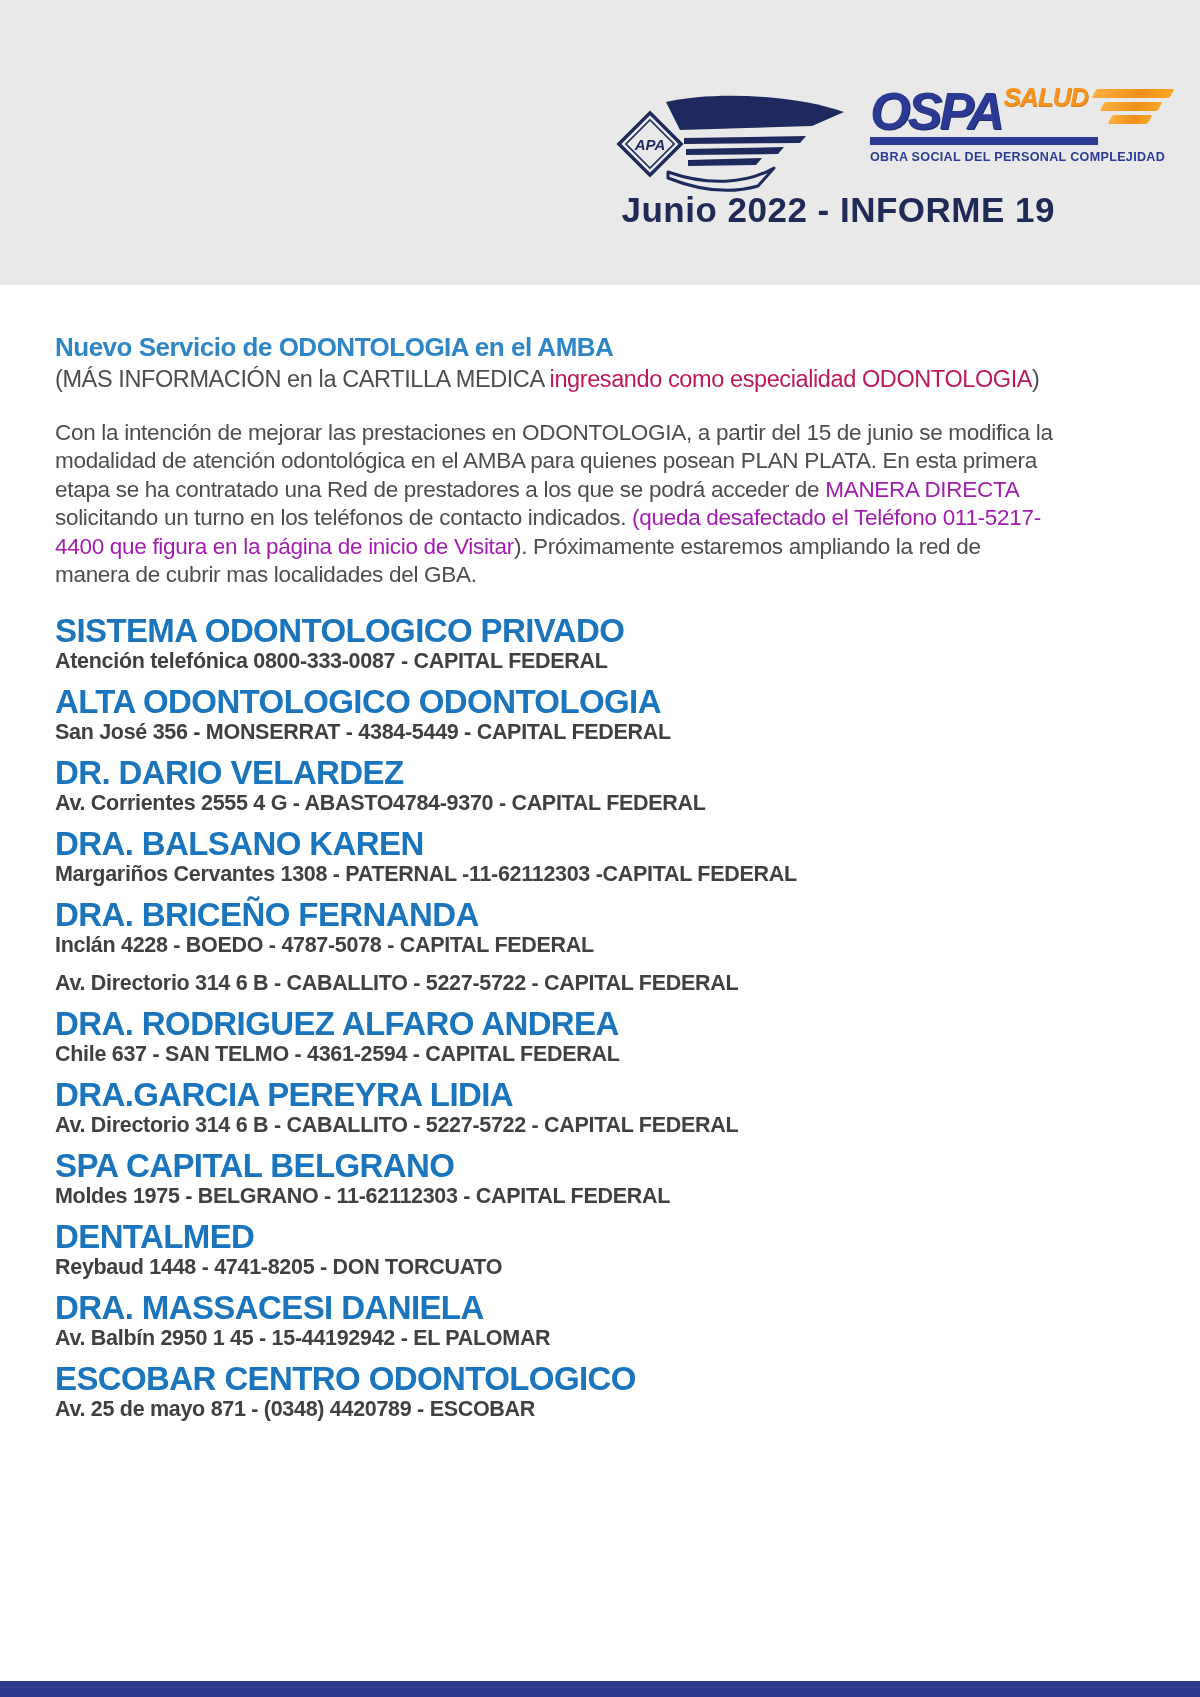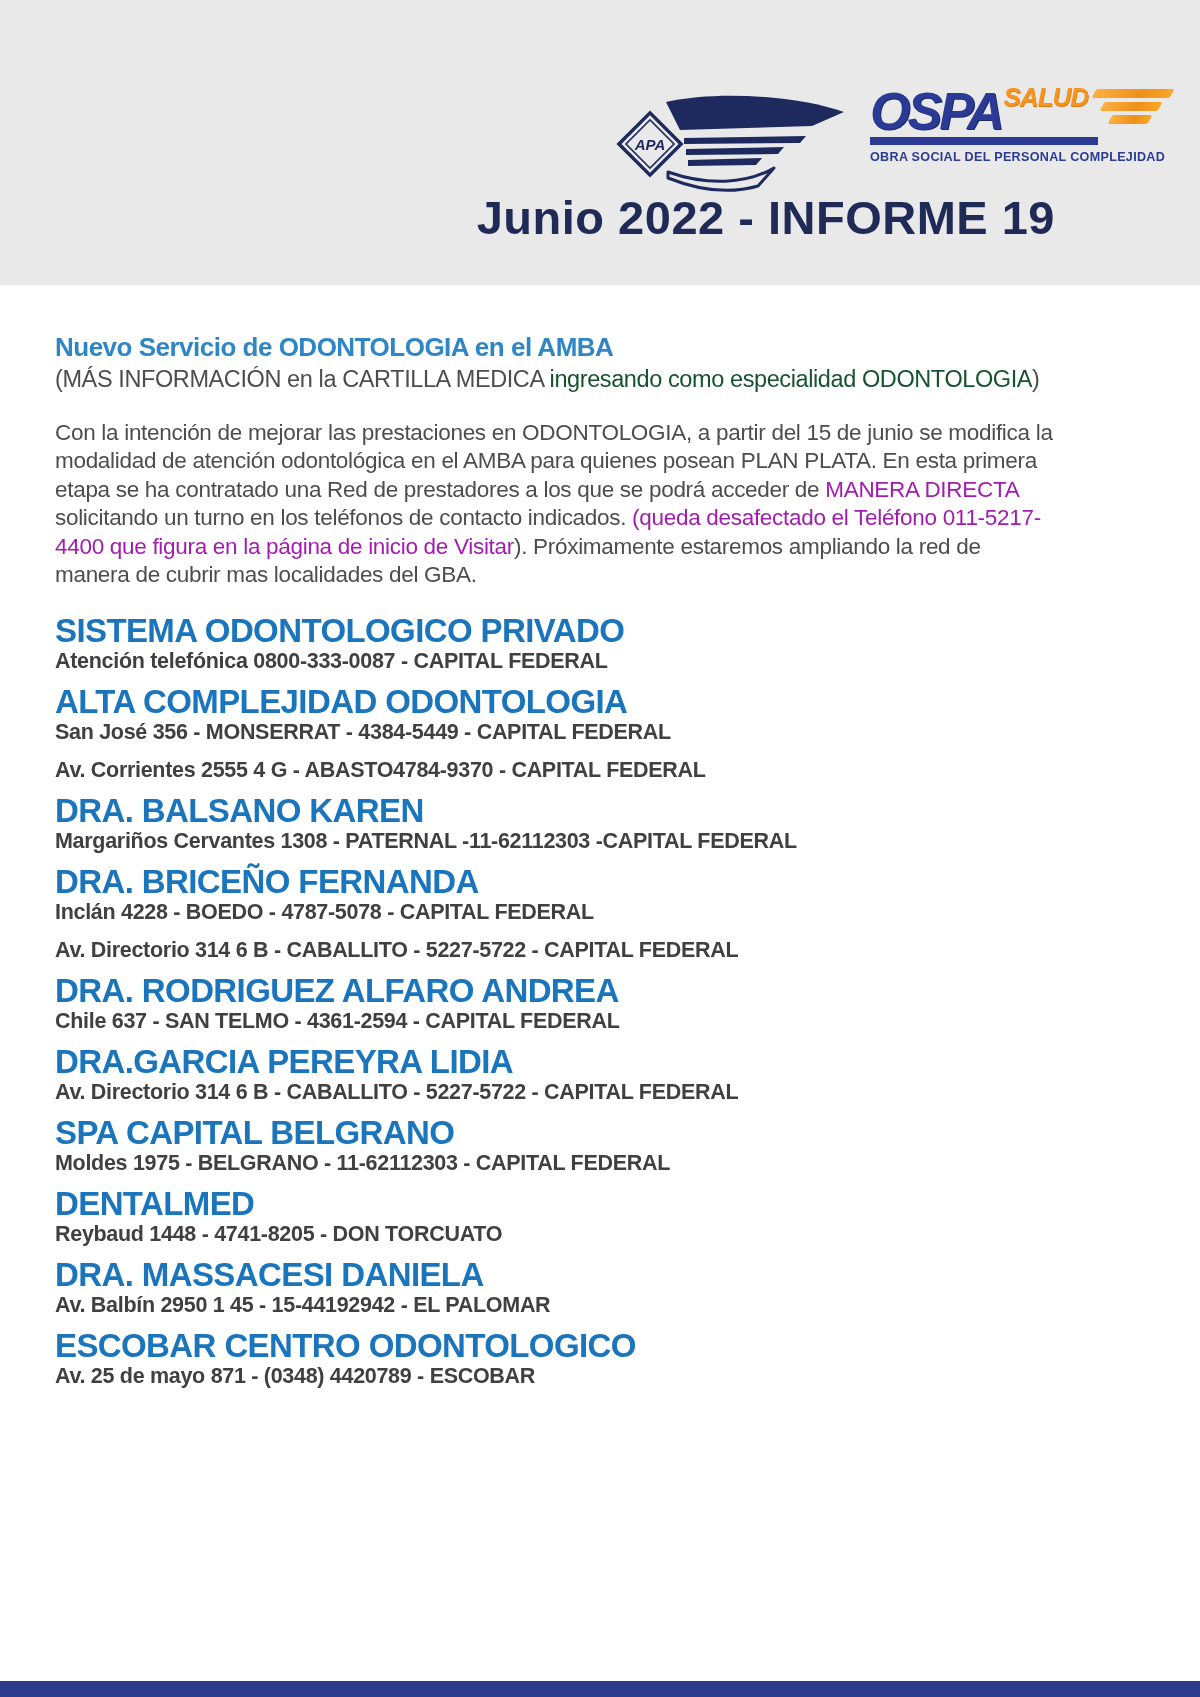--- a/index.html
+++ b/index.html
@@ -35,31 +35,31 @@
   .swoosh-bar.b1{ width:78px; margin-left:6px; }
   .swoosh-bar.b2{ width:58px; margin-left:14px; }
   .swoosh-bar.b3{ width:40px; margin-left:22px; }
   .ospa-bar{ width:228px; height:8px; background:#2b3a94; margin-top:2px; }
   .ospa-caption{
     font-size:12.6px; font-weight:700; color:#2b3a94; letter-spacing:0.3px;
     margin-top:5px; white-space:nowrap;
   }
   .issue-title{
     position:absolute; top:190px; left:0; right:145px; text-align:right;
-    font-size:47px; font-weight:800; color:#1f2a56; letter-spacing:0.5px;
+    font-size:35px; font-weight:800; color:#1f2a56; letter-spacing:0.5px;
   }
   
   main{ padding:48px 55px 0 55px; }
   .page-title{
     font-size:26px; font-weight:800; color:#2e86c6; letter-spacing:-0.5px; line-height:1.1;
   }
   .subtitle{
     margin-top:4px; font-size:23.5px; color:#414042; letter-spacing:-0.4px;
   }
-  .subtitle .seg-orange{ color:#14532d; }
+  .subtitle .seg-orange{ color:#be185d; }
   .intro{
     margin-top:26px; font-size:22.5px; line-height:28.5px; color:#4d4d4d;
     letter-spacing:-0.3px; max-width:1005px;
   }
   .seg-dark{ color:#4d4d4d; }
   .seg-orange{ color:#a21caf; }
   
   .provider-list{ margin-top:26px; }
   .provider{ margin-bottom:13px; }
   .provider-name{
@@ -119,24 +119,25 @@
 <main>
   <h1 class="page-title">Nuevo Servicio de ODONTOLOGIA en el AMBA</h1>
   <p class="subtitle"><span class="seg-dark">(MÁS INFORMACIÓN en la CARTILLA MEDICA </span><span class="seg-orange">ingresando como especialidad ODONTOLOGIA</span><span class="seg-dark">)</span></p>
   <p class="intro"><span class="seg-dark">Con la intención de mejorar las prestaciones en ODONTOLOGIA, a partir del 15 de junio se modifica la modalidad de atención odontológica en el AMBA para quienes posean PLAN PLATA. En esta primera etapa se ha contratado una Red de prestadores a los que se podrá acceder de </span><span class="seg-orange">MANERA DIRECTA</span><span class="seg-dark"> solicitando un turno en los teléfonos de contacto indicados. </span><span class="seg-orange">(queda desafectado el Teléfono 011-5217-4400 que figura en la página de inicio de Visitar</span><span class="seg-dark">). Próximamente estaremos ampliando la red de manera de cubrir mas localidades del GBA.</span></p>
   <section class="provider-list">
       <div class="provider">
         <div class="provider-name">SISTEMA ODONTOLOGICO PRIVADO</div>
         <div class="provider-detail">Atención telefónica 0800-333-0087 - CAPITAL FEDERAL</div>
       </div>
       <div class="provider">
-        <div class="provider-name">ALTA COMPLEJIDAD ODONTOLOGIA</div>
+        <div class="provider-name">ALTA ODONTOLOGICO ODONTOLOGIA</div>
         <div class="provider-detail">San José 356 - MONSERRAT - 4384-5449 - CAPITAL FEDERAL</div>
       </div>
       <div class="provider">
+        <div class="provider-name">DR. DARIO VELARDEZ</div>
         <div class="provider-detail">Av. Corrientes 2555 4 G - ABASTO4784-9370 - CAPITAL FEDERAL</div>
       </div>
       <div class="provider">
         <div class="provider-name">DRA. BALSANO KAREN</div>
         <div class="provider-detail">Margariños Cervantes 1308 - PATERNAL -11-62112303 -CAPITAL FEDERAL</div>
       </div>
       <div class="provider">
         <div class="provider-name">DRA. BRICEÑO FERNANDA</div>
         <div class="provider-detail">Inclán 4228 - BOEDO - 4787-5078 - CAPITAL FEDERAL</div>
       </div>

